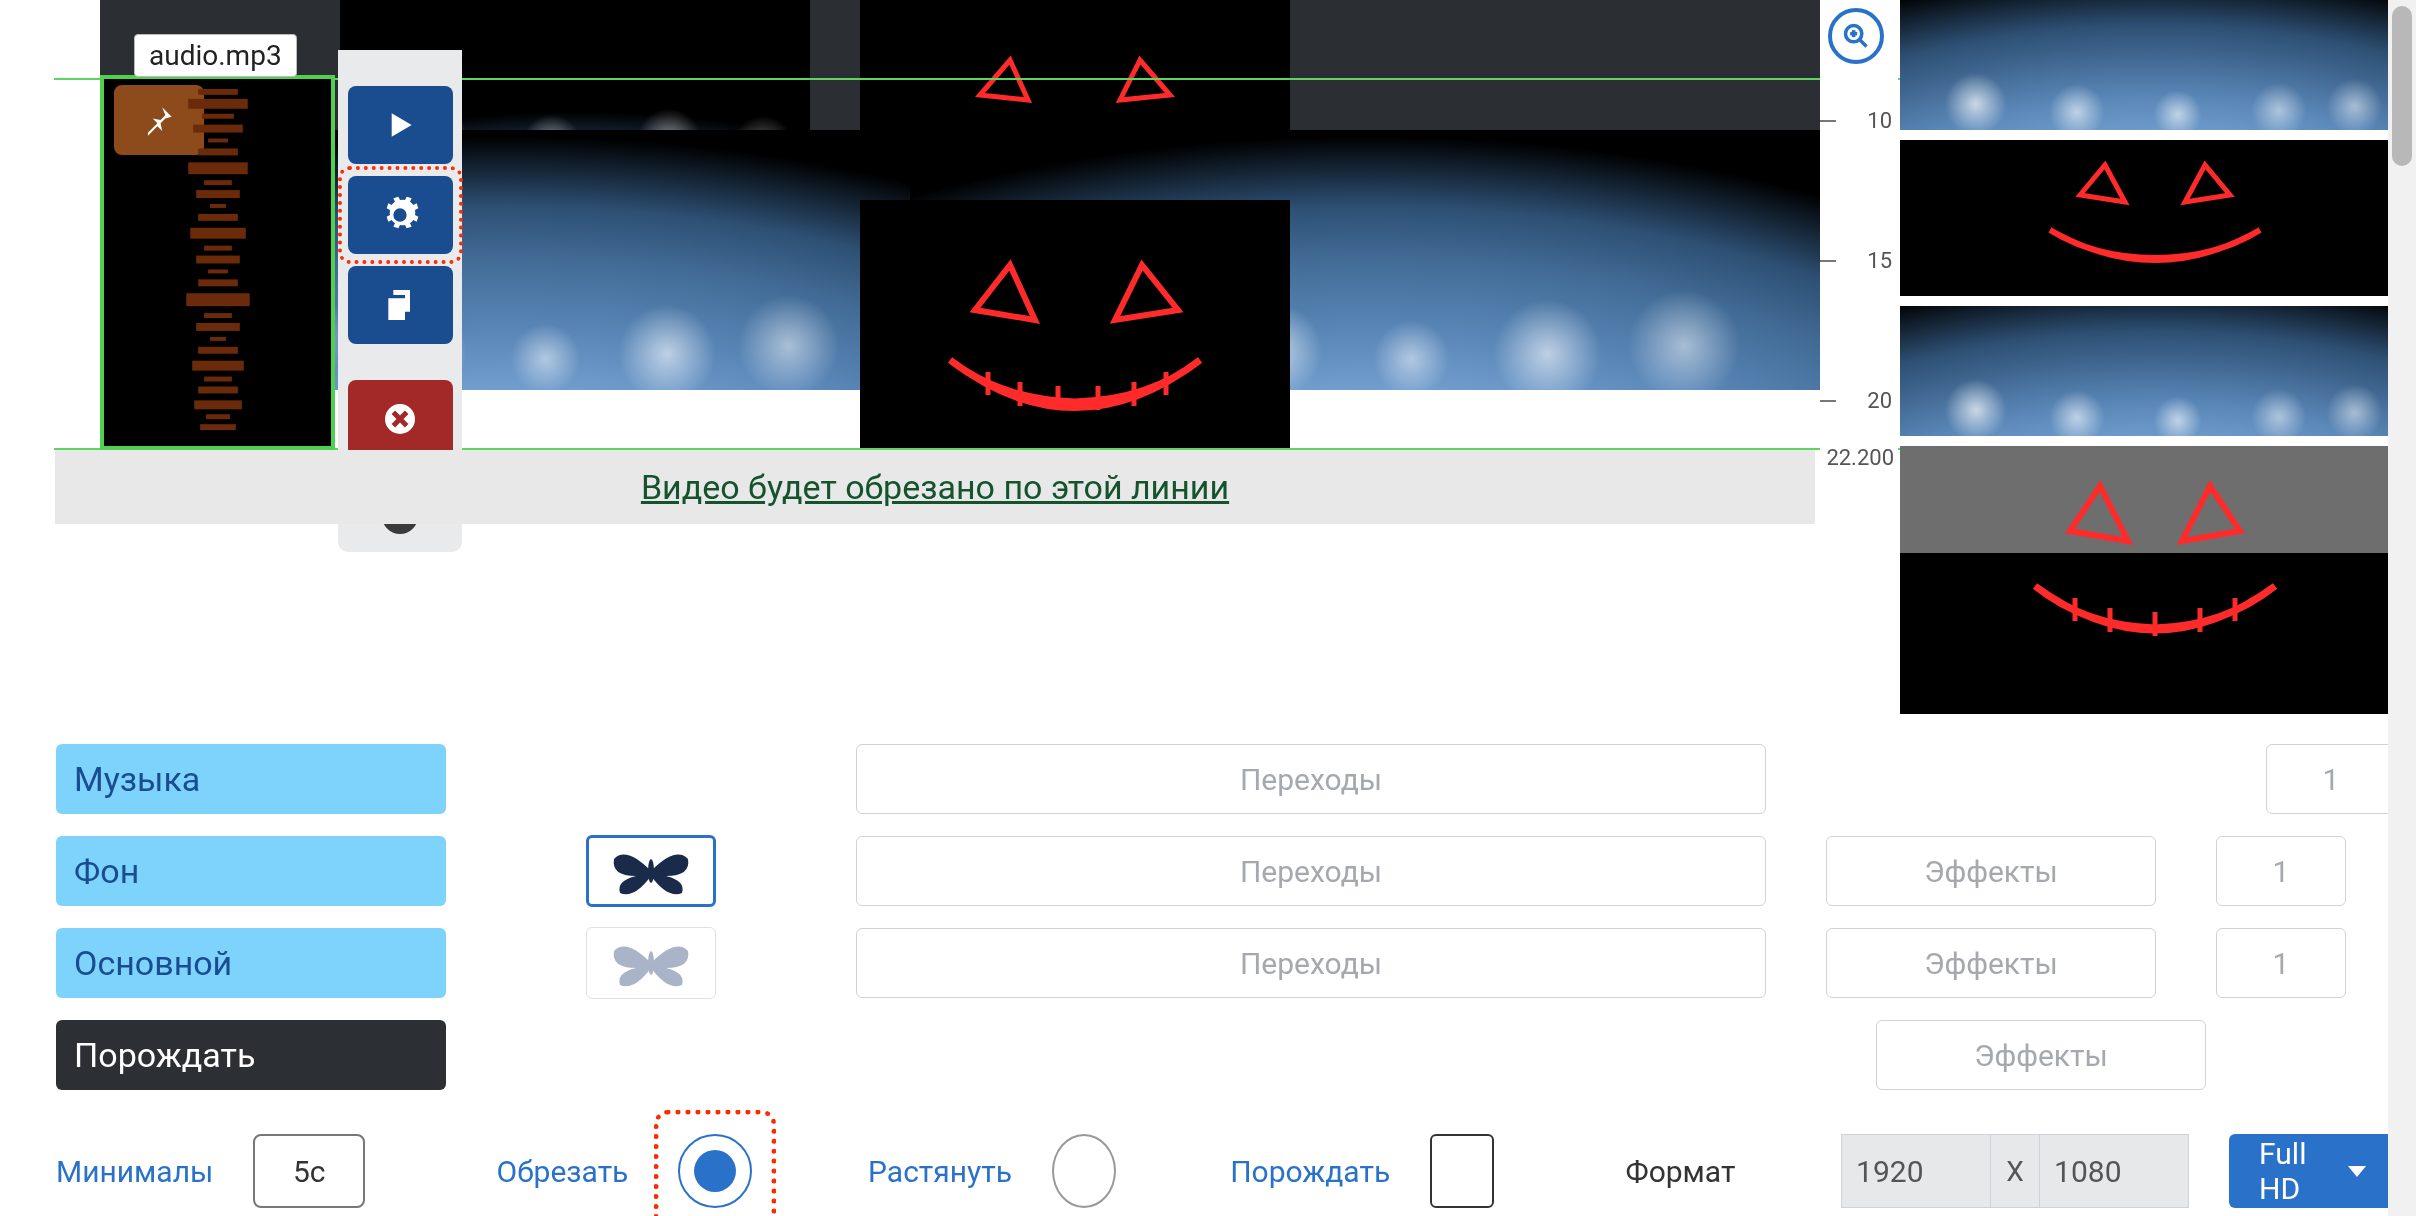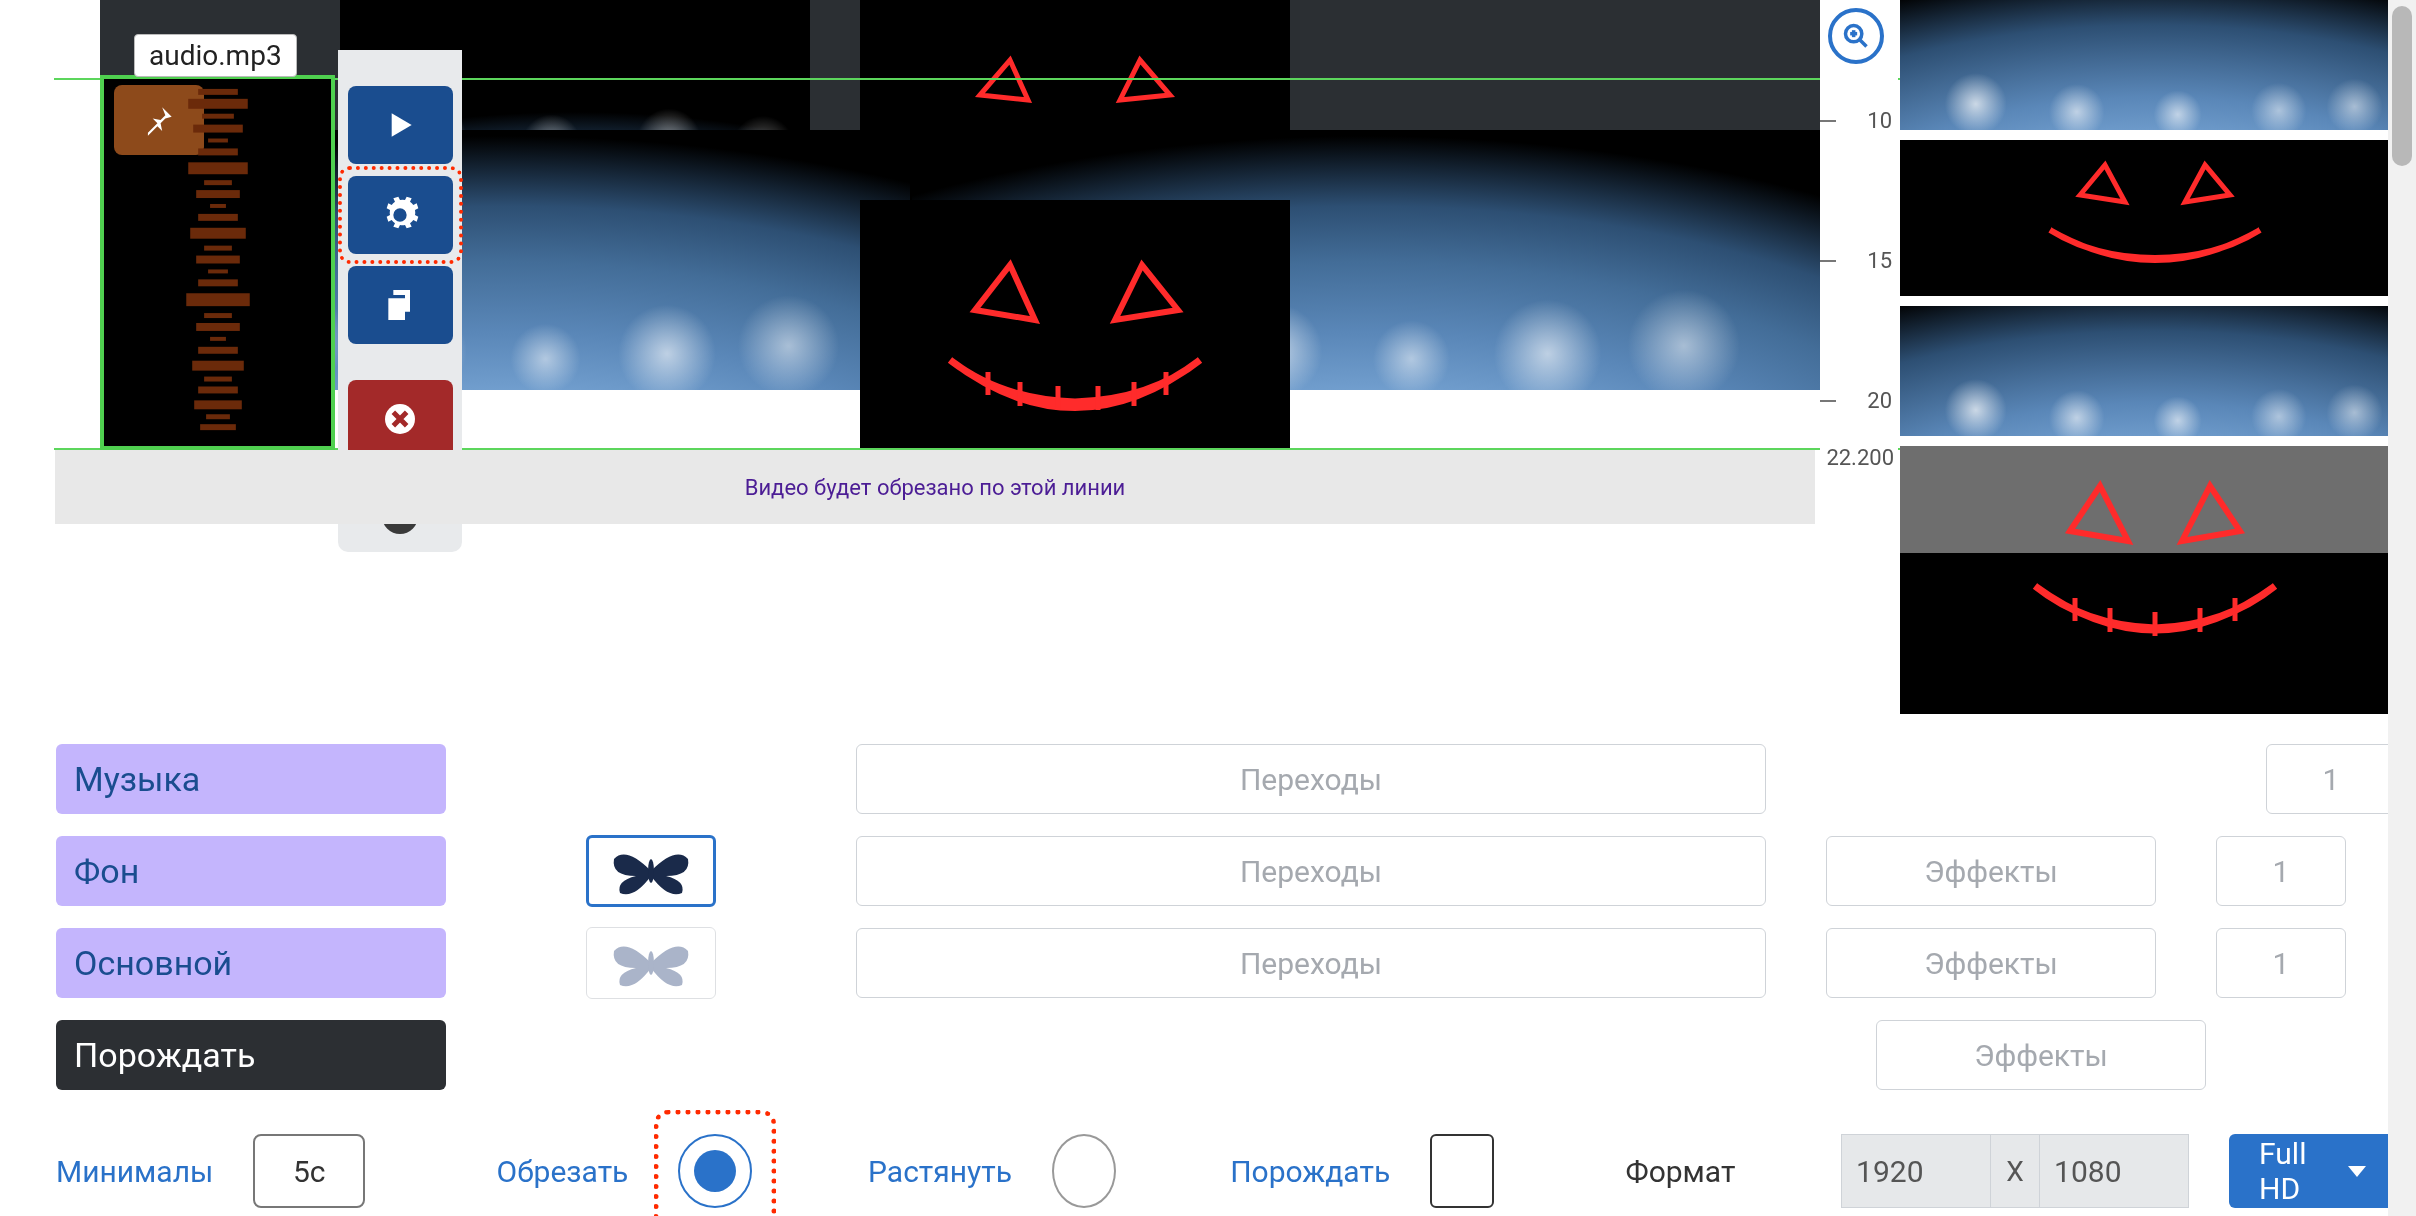--- a/index.html
+++ b/index.html
@@ -132,21 +132,21 @@
 .green-line.l1 { top: 78px; width: 2356px; }
 .green-line.l2 { top: 448px; width: 2356px; }
 
 
 .trim-zone {
   position:absolute; top: 450px; left:55px; width:1760px; height:74px;
   background:#e8e8e8;
 }
 .trim-text {
   position:absolute; left:50%; top:50%; transform:translate(-50%,-50%);
-  font-size:22px; color:#4c1d95; 
+  font-size:34px; color:#14532d; text-decoration: underline;
 }
 
 
 .ruler {
   position:absolute; top:0; left: 1820px; width: 78px; height: 470px;
   background:#fff;
   display:flex; flex-direction:column; justify-content:flex-start;
   padding-top: 8px;
 }
 .ruler .tick { height: 140px; position:relative; }
@@ -195,21 +195,21 @@
 
 
 .settings {
   position:absolute; top: 740px; left: 56px; width: 2340px;
 }
 .srow {
   display:flex; align-items:center; height: 78px; margin-bottom: 14px;
 }
 .srow .label-btn {
   width: 390px; height: 70px;
-  background:#c4b5fd; border-radius:6px;
+  background:#7dd3fc; border-radius:6px;
   display:flex; align-items:center; padding-left:18px;
   font-size:34px; color:#1a4d8f; cursor:pointer;
 }
 .srow .label-btn.dark {
   background:#2c2f33; color:#fff;
 }
 .thumb {
   margin-left: 140px;
   width: 130px; height: 72px; border:1px solid #b8bcc2; border-radius:6px;
   display:flex; align-items:center; justify-content:center;

